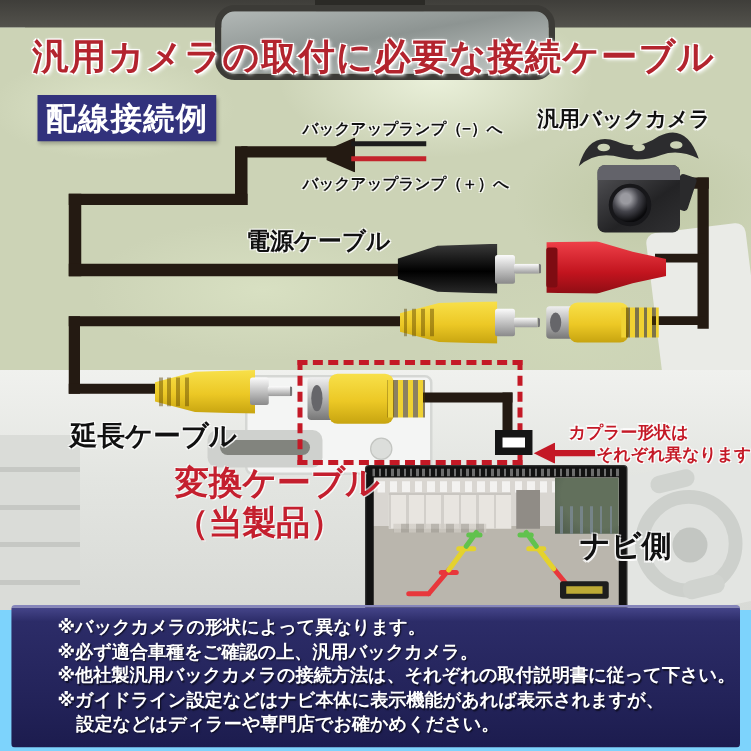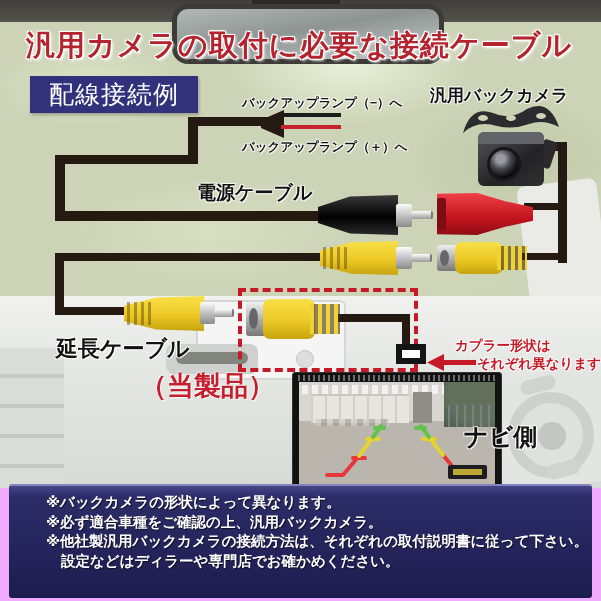--- a/index.html
+++ b/index.html
@@ -1,19 +1,19 @@
 <!DOCTYPE html>
 <html><head>
 <meta charset="utf-8">
 <style>
   html,body{margin:0;padding:0;background:#888;}
   .canvas{
     position:relative;width:601px;height:601px;overflow:hidden;
     font-family:"Liberation Sans","DejaVu Sans",sans-serif;
-    background:#f0abfc;
+    background:#7dd3fc;
   }
   .abs{position:absolute;}
   
   .roof{left:0;top:0;width:601px;height:24px;background:linear-gradient(180deg,#3f3e3a,#55544e);}
   .arm{position:absolute;left:252px;top:0;width:88px;height:18px;background:#2b2a26;border-radius:0 0 14px 14px;}
   .pillar-left{left:0;top:22px;width:20px;height:292px;background:#b9c2c6;opacity:.65;}
   .foliage{
     left:0;top:22px;width:601px;height:292px;
     background:
       radial-gradient(ellipse 140px 60px at 15% 22%, #dde4c8 0%, rgba(221,228,200,0) 70%),
@@ -125,23 +125,23 @@
   .hatch{position:absolute;left:8%;top:36%;width:38%;height:7%;opacity:.7;
     background:repeating-linear-gradient(90deg,#cfcbc4 0 6px,#a5a199 6px 12px);}
   .gl{position:absolute;left:0;top:0;}
   .nav-badge{position:absolute;right:4%;bottom:6%;width:20%;height:13%;background:#1d1d1d;border-radius:2px;}
   .nav-badge-in{position:absolute;left:12%;top:28%;width:76%;height:44%;background:#d8c23a;opacity:.85;}
   
   .jtext{color:#111;font-weight:700;z-index:5;white-space:nowrap;
     text-shadow:1px 1px 0 rgba(255,255,255,.85),-1px -1px 0 rgba(255,255,255,.7),1px -1px 0 rgba(255,255,255,.7),-1px 1px 0 rgba(255,255,255,.7);}
   .title{left:26px;top:26px;font-size:29px;letter-spacing:1px;font-weight:900;color:#b3242e;z-index:6;white-space:nowrap;
     text-shadow:0 0 3px #fff,1px 1px 0 #fff,-1px -1px 0 #fff,1px -1px 0 #fff,-1px 1px 0 #fff,2px 2px 3px rgba(255,255,255,.9);}
-  .badge{left:30px;top:76px;width:168px;height:37px;background:#32327c;z-index:6;
+  .badge{left:30px;top:76px;width:143px;height:37px;background:#32327c;z-index:6;
     display:flex;align-items:center;justify-content:center;
-    color:#fff;font-weight:400;font-size:25px;letter-spacing:1px;white-space:nowrap;
+    color:#fff;font-weight:700;font-size:25px;letter-spacing:1px;white-space:nowrap;
     box-shadow:1px 2px 3px rgba(0,0,0,.25);}
   .lbl-minus{left:242px;top:95px;font-size:12.5px;}
   .lbl-plus{left:242px;top:139px;font-size:12.5px;}
   .lbl-cam{left:430px;top:84px;font-size:17px;}
   .lbl-power{left:197px;top:180px;font-size:19px;}
   .lbl-body{left:437px;top:283px;font-size:18px;}
   .lbl-ext{left:56px;top:334px;font-size:22px;}
   .lbl-conv{left:140px;top:370px;font-size:27px;line-height:32px;color:#c41f2e;z-index:5;font-weight:900;white-space:nowrap;
     text-shadow:1px 1px 0 rgba(255,255,255,.8),-1px -1px 0 rgba(255,255,255,.6);}
   .lbl-coupler1{left:455px;top:337px;font-size:13.5px;color:#c41926;}
@@ -266,26 +266,28 @@
       <div class="nav-badge-in"></div>
     </div>
   </div>
 
   <div class="abs jtext lbl-minus">バックアップランプ（−）へ</div>
   <div class="abs jtext lbl-plus">バックアップランプ（＋）へ</div>
   <div class="abs jtext lbl-cam">汎用バックカメラ</div>
   <div class="abs jtext lbl-power">電源ケーブル</div>
   <div class="abs jtext lbl-ext">延長ケーブル</div>
   <div class="abs lbl-conv">
+    <div>変換ケーブル</div>
     <div>（当製品）</div>
   </div>
   <div class="abs jtext lbl-coupler1">カプラー形状は</div>
   <div class="abs jtext lbl-coupler2">それぞれ異なります</div>
   <div class="abs jtext lbl-nav">ナビ側</div>
 
   <div class="abs notes">
     <div class="note-line">※バックカメラの形状によって異なります。</div>
     <div class="note-line">※必ず適合車種をご確認の上、汎用バックカメラ。</div>
     <div class="note-line">※他社製汎用バックカメラの接続方法は、それぞれの取付説明書に従って下さい。</div>
+    <div class="note-line">※ガイドライン設定などはナビ本体に表示機能があれば表示されますが、</div>
     <div class="note-line indent">設定などはディラーや専門店でお確かめください。</div>
   </div>
 
 </div>
 
 </body></html>

